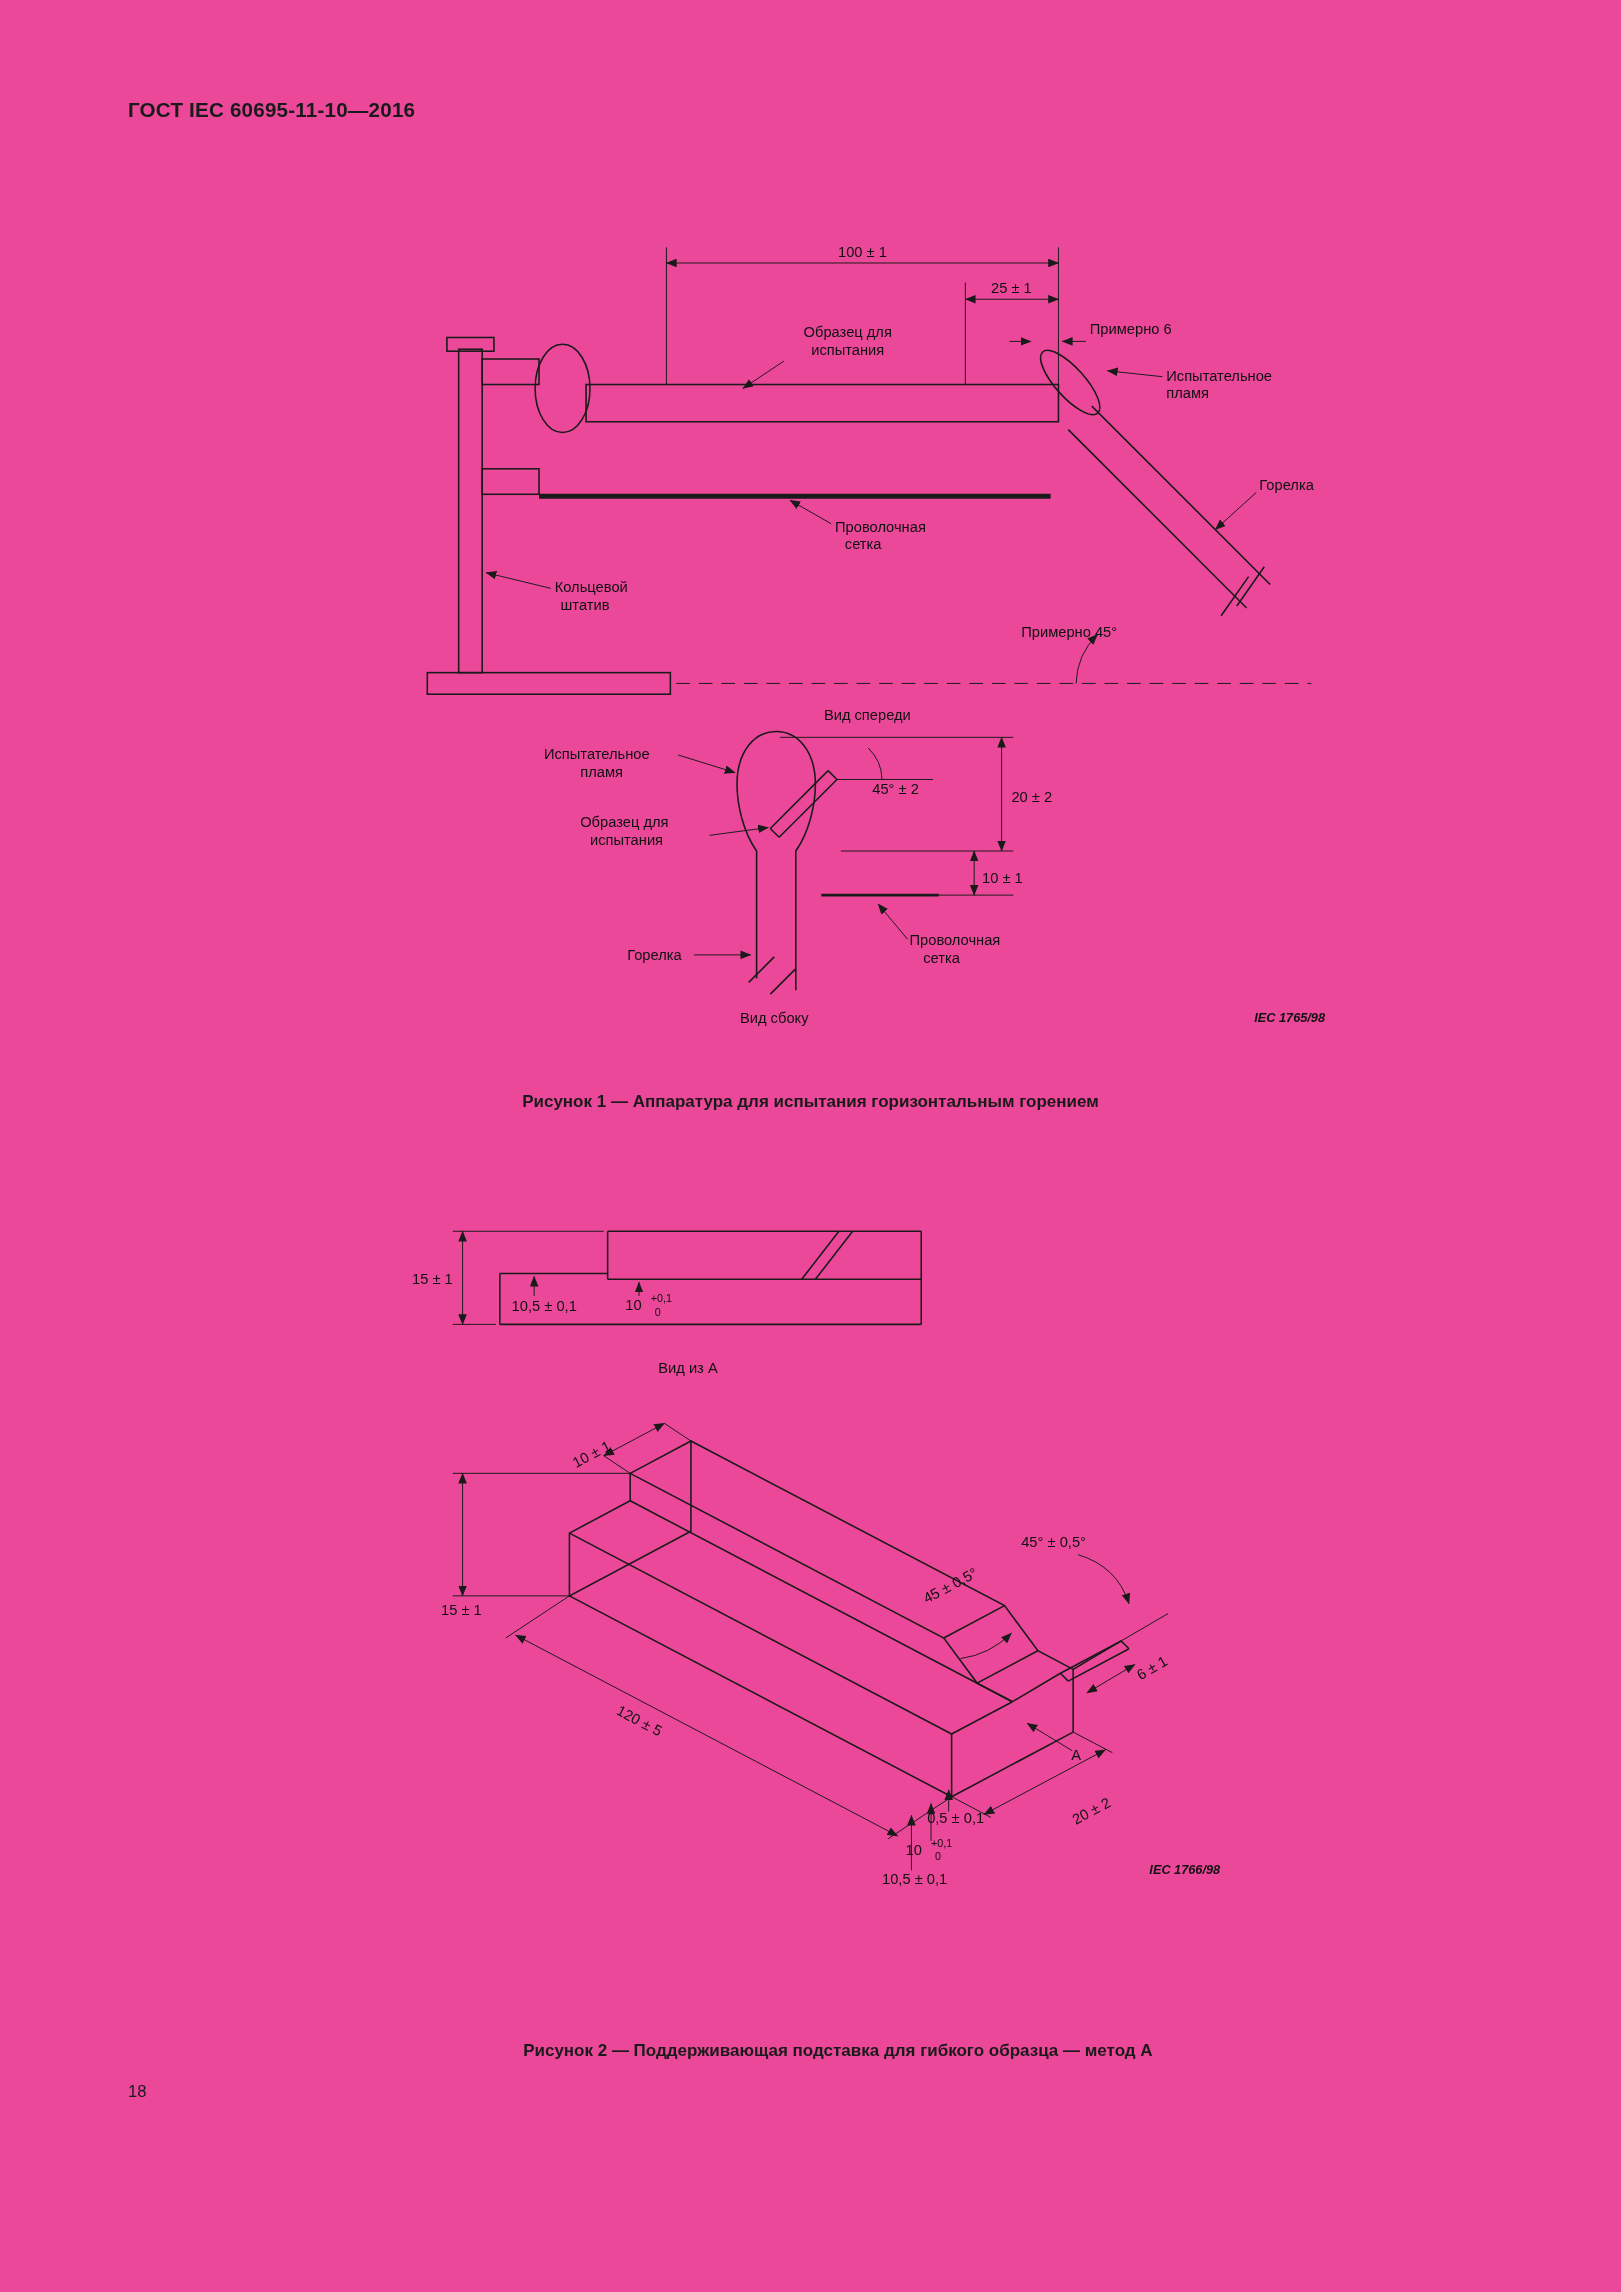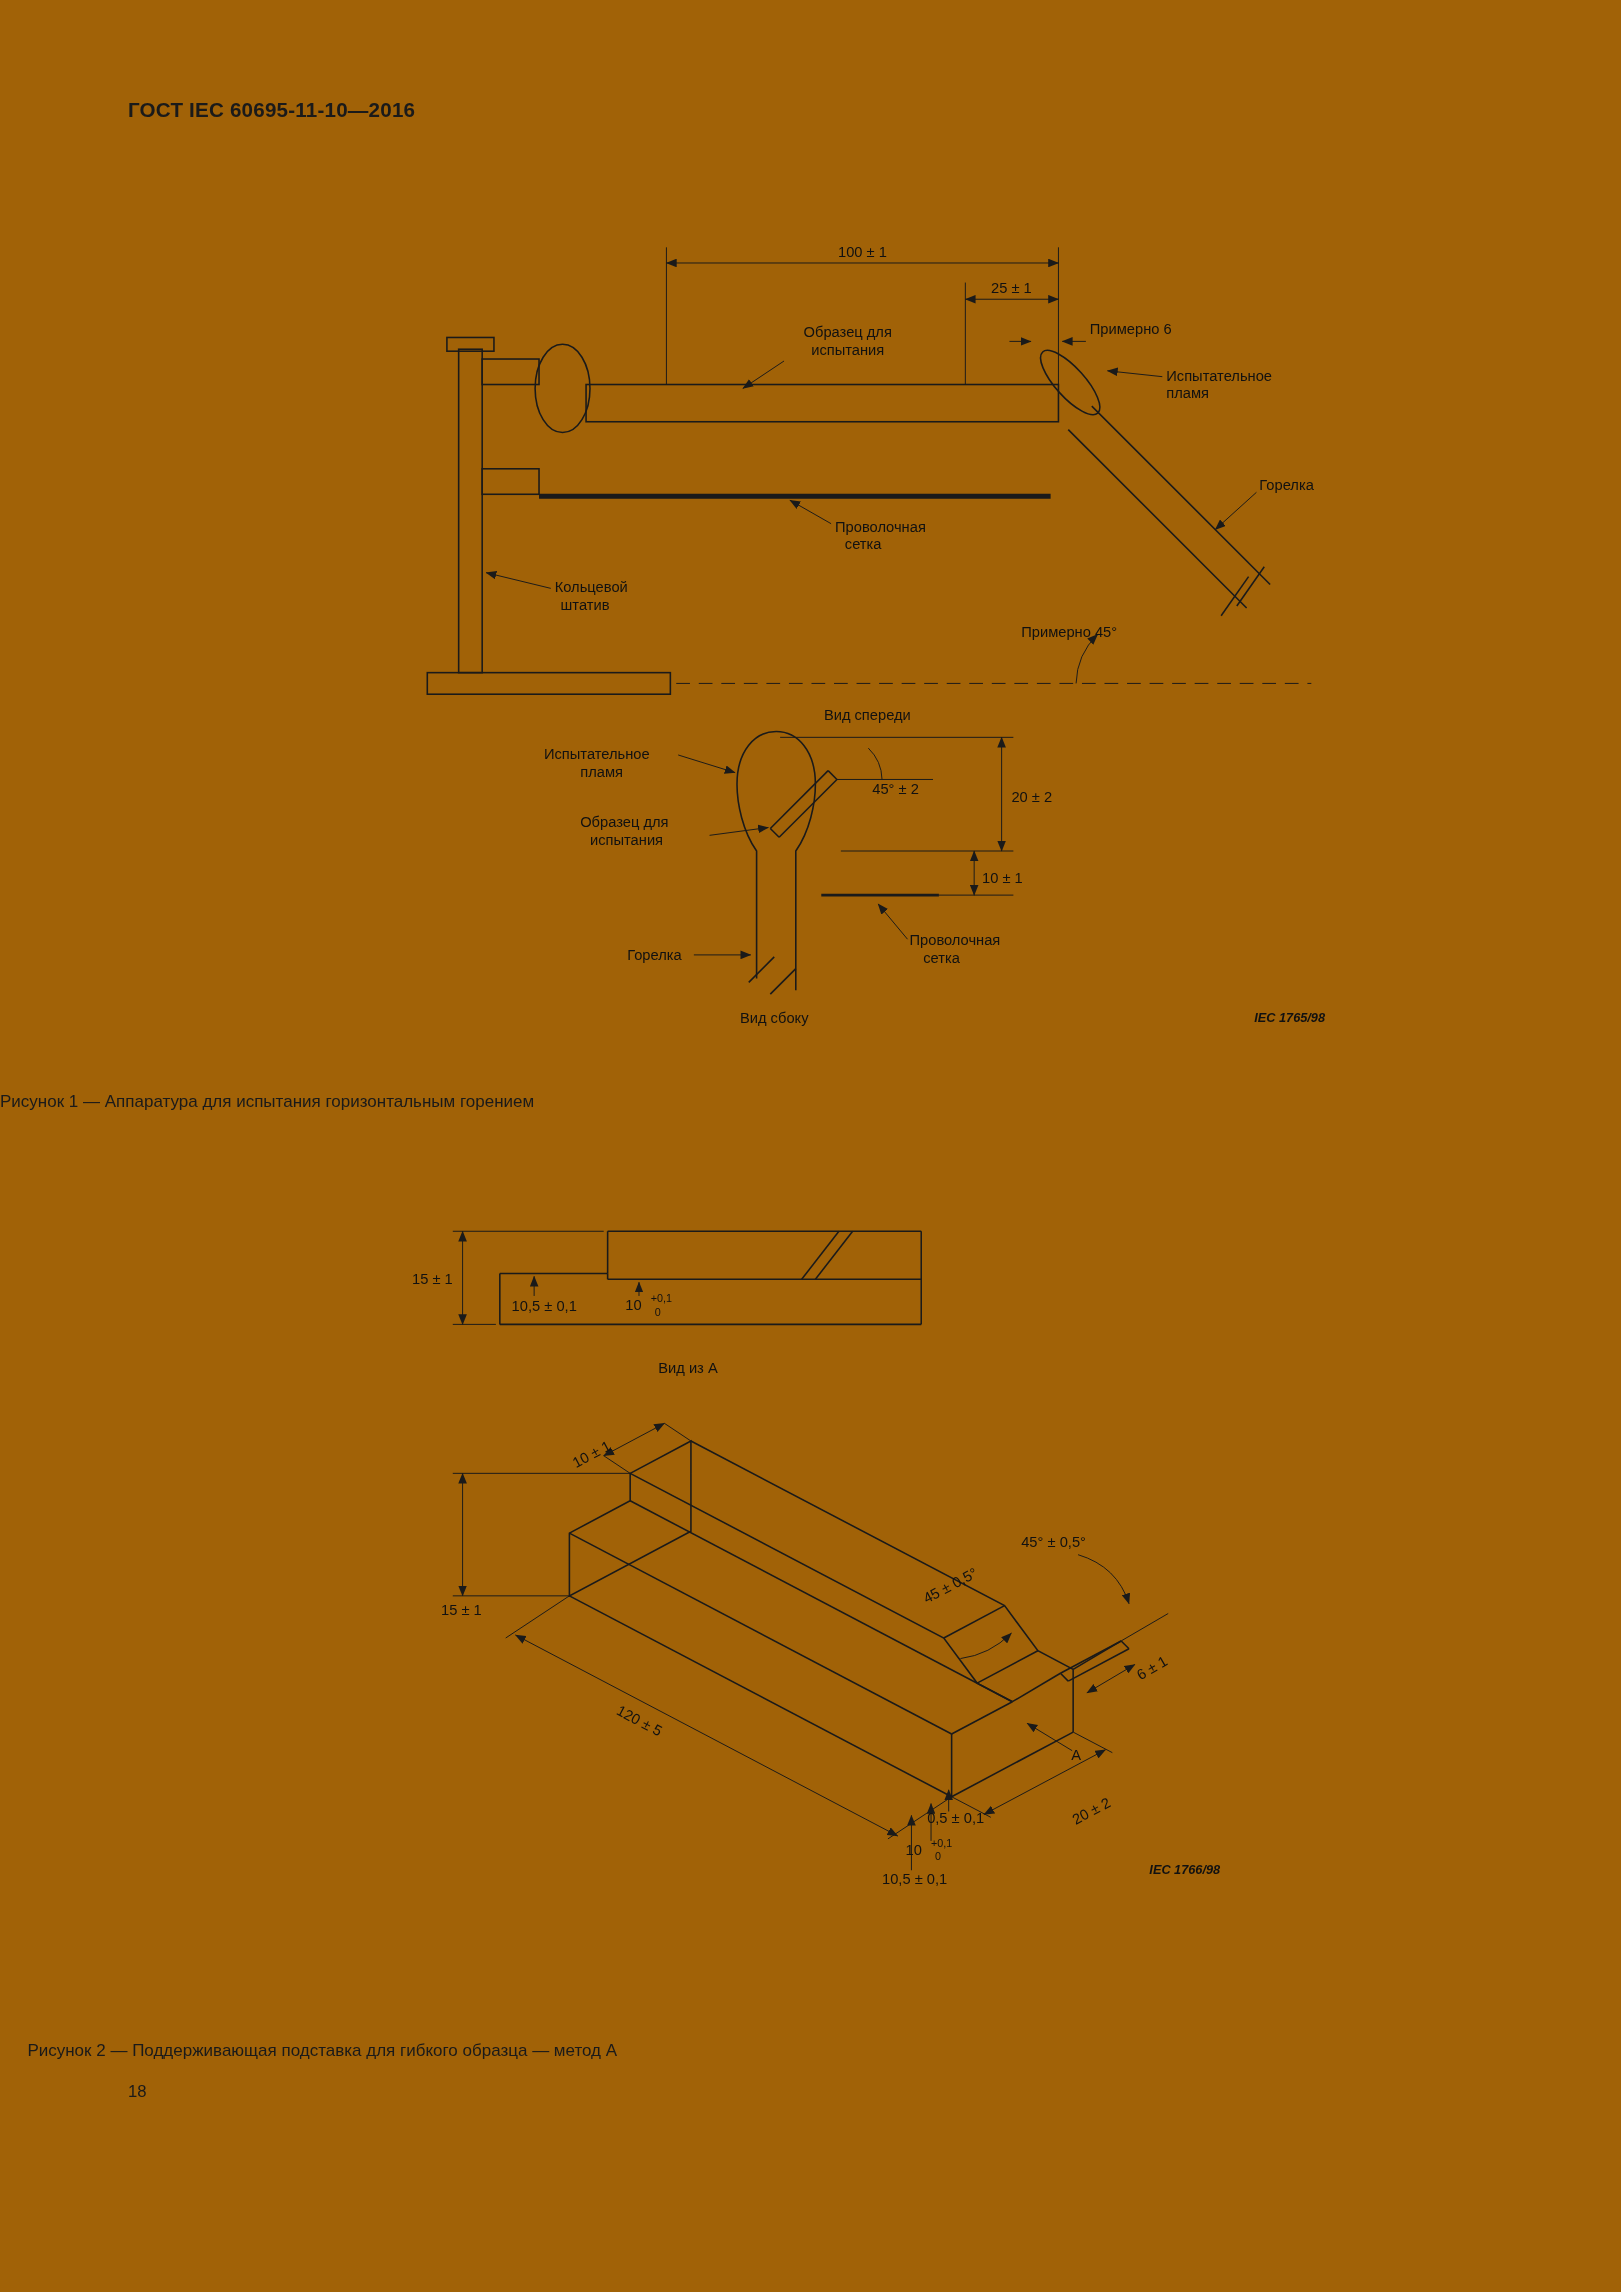--- a/index.html
+++ b/index.html
@@ -1,23 +1,23 @@
 <!DOCTYPE html>
 <html><head>
 <meta charset="utf-8">
 <style>
   html,body{margin:0;padding:0;background:#888;}
   .page{
     position:relative;width:1621px;height:2293px;margin:0 auto;
-    background:#a16207;font-family:"Liberation Sans",sans-serif;color:#1a1a1a;
+    background:#ec4899;font-family:"Liberation Sans",sans-serif;color:#1a1a1a;
     overflow:hidden;
   }
   .hdr{position:absolute;left:128px;top:98px;font-size:20.6px;font-weight:bold;letter-spacing:0.2px;}
   .pagenum{position:absolute;left:128px;top:2082px;font-size:16.7px;}
-  .cap{position:absolute;font-size:17px;text-align:left;}
+  .cap{position:absolute;font-size:17px;text-align:center;font-weight:bold;}
   #cap1{left:0;top:1092px;width:1621px;}
   #cap2{left:27.4px;top:2041px;width:1621px;}
   svg.draw{position:absolute;left:0;top:0;}
   svg .ln{fill:none;stroke:#1a1a1a;stroke-width:1.6;}
   svg .th{fill:none;stroke:#1a1a1a;stroke-width:1;}
   svg .thick{fill:none;stroke:#1a1a1a;stroke-width:5;}
   svg .med{fill:none;stroke:#1a1a1a;stroke-width:3;}
   svg .dash{stroke-dasharray:14 9;}
   svg text{fill:#111;font-family:"Liberation Sans",sans-serif;font-size:15px;}
   svg text.sm{font-size:11px;}

